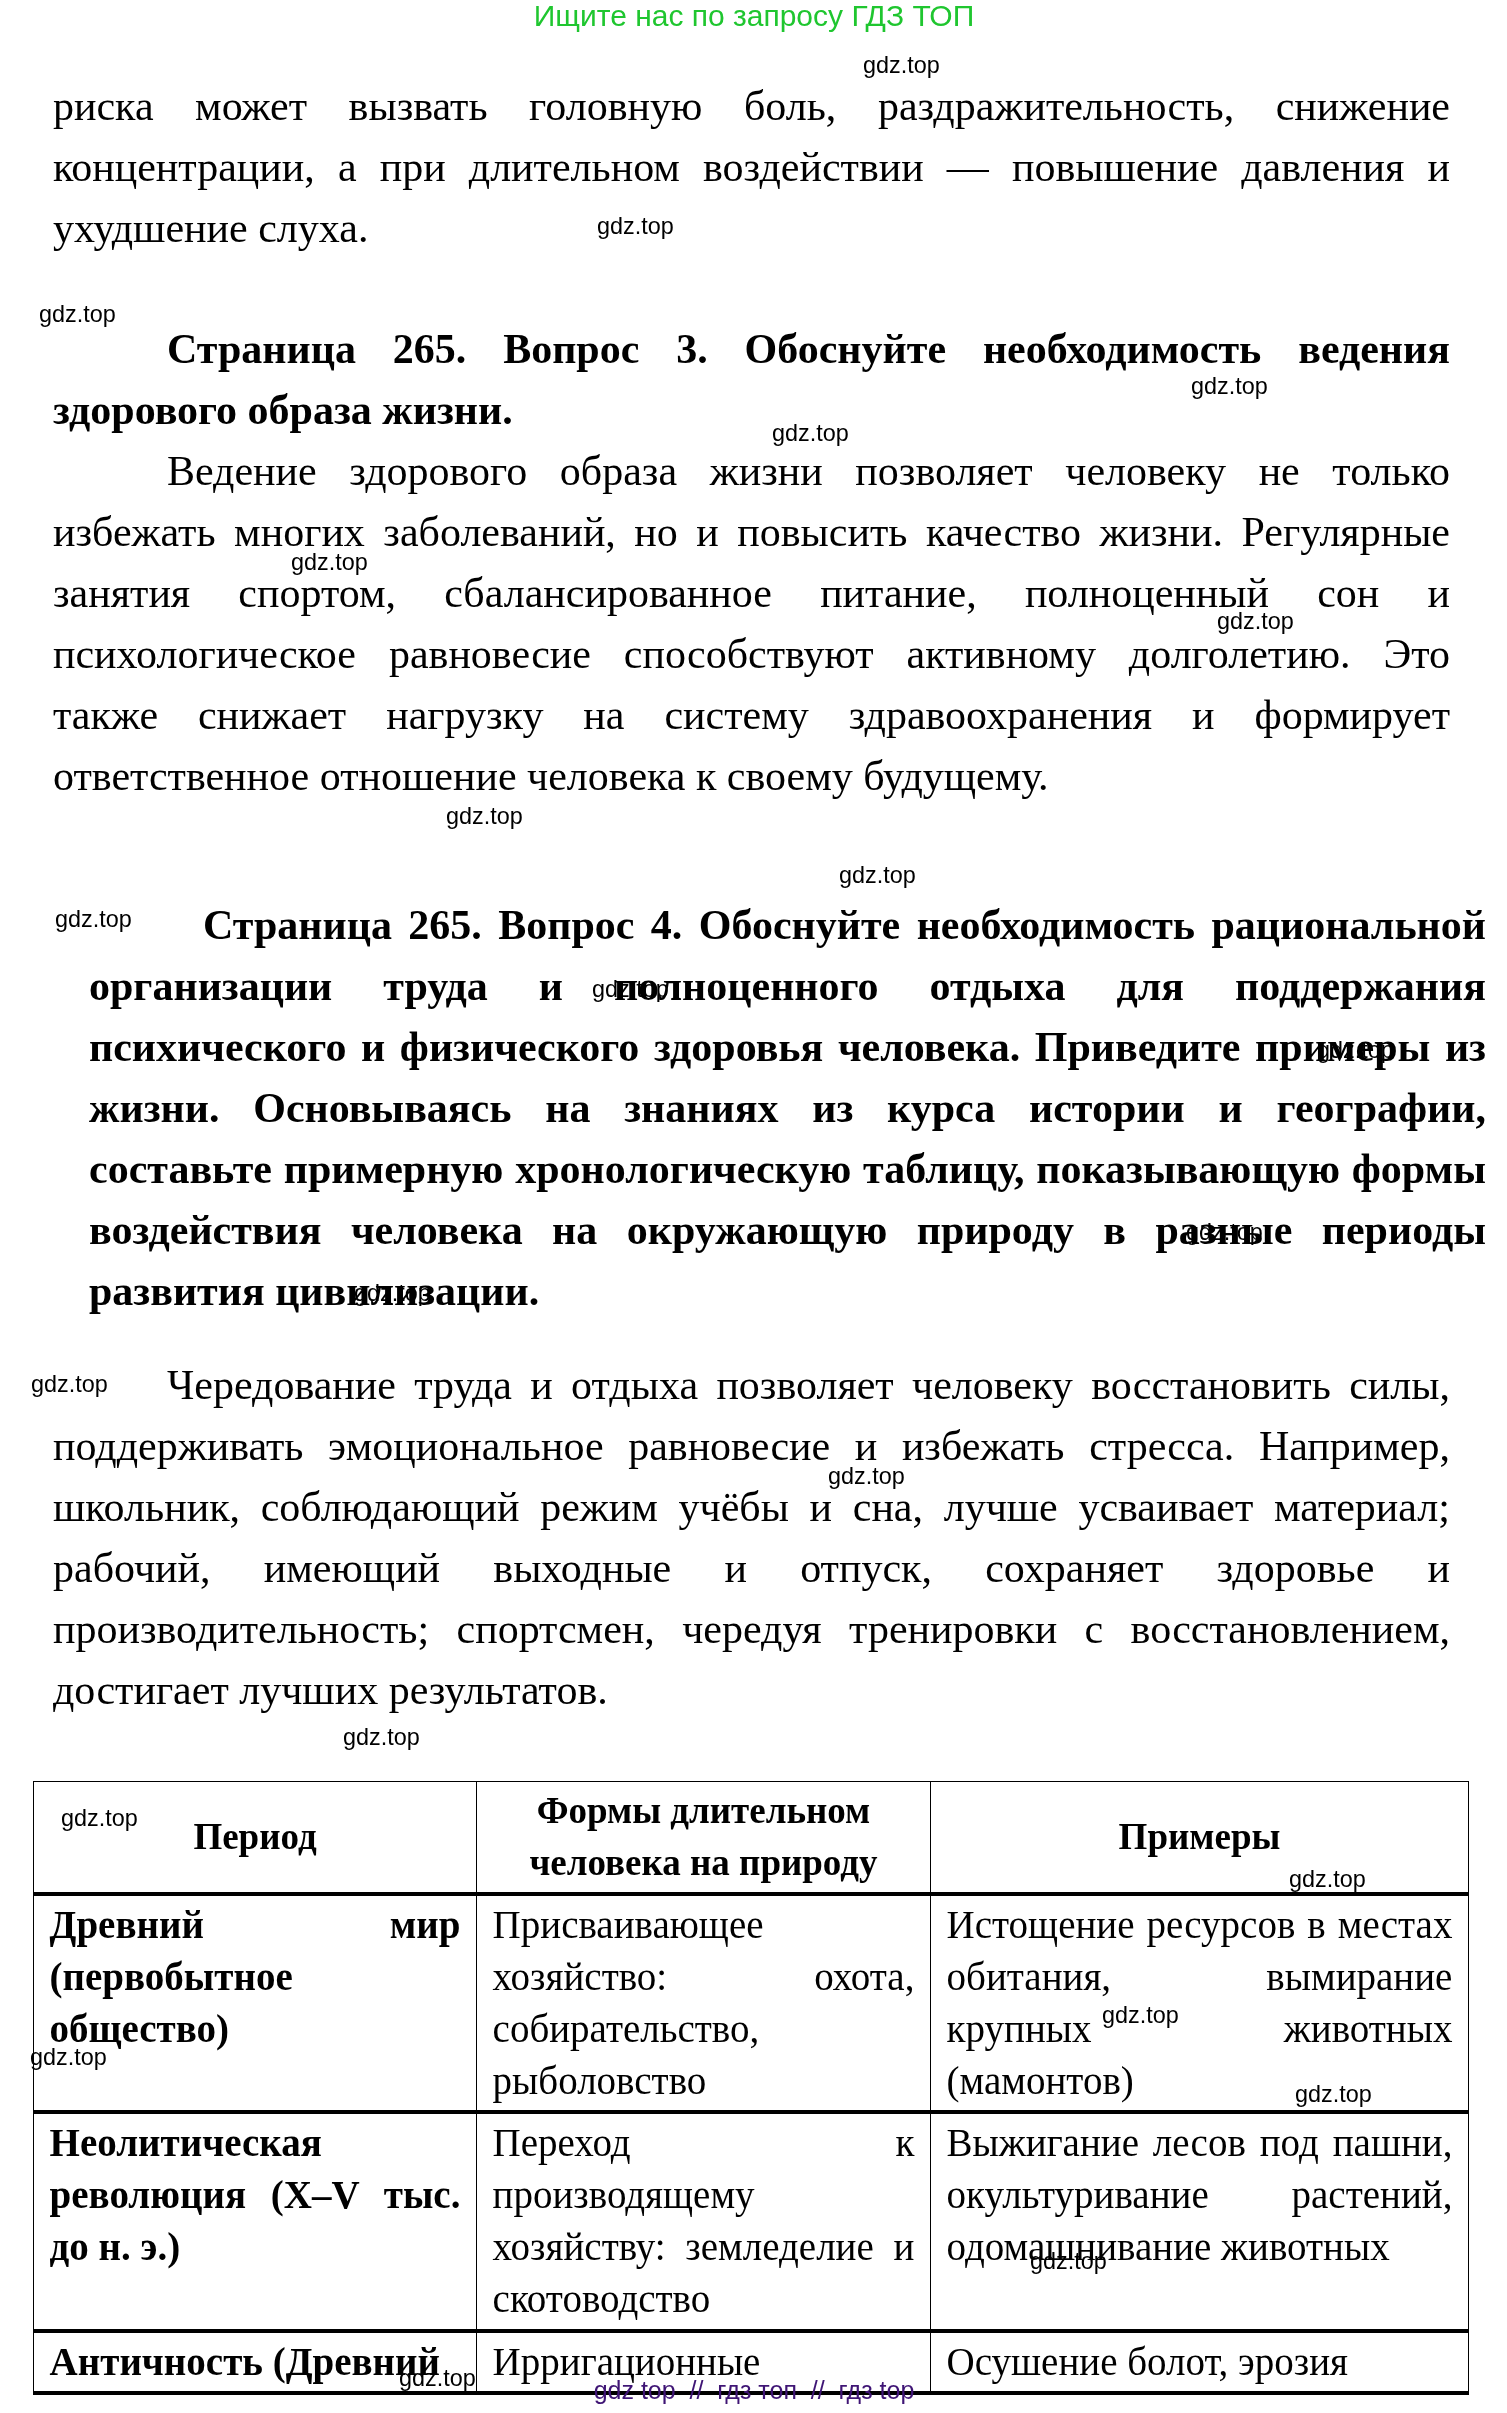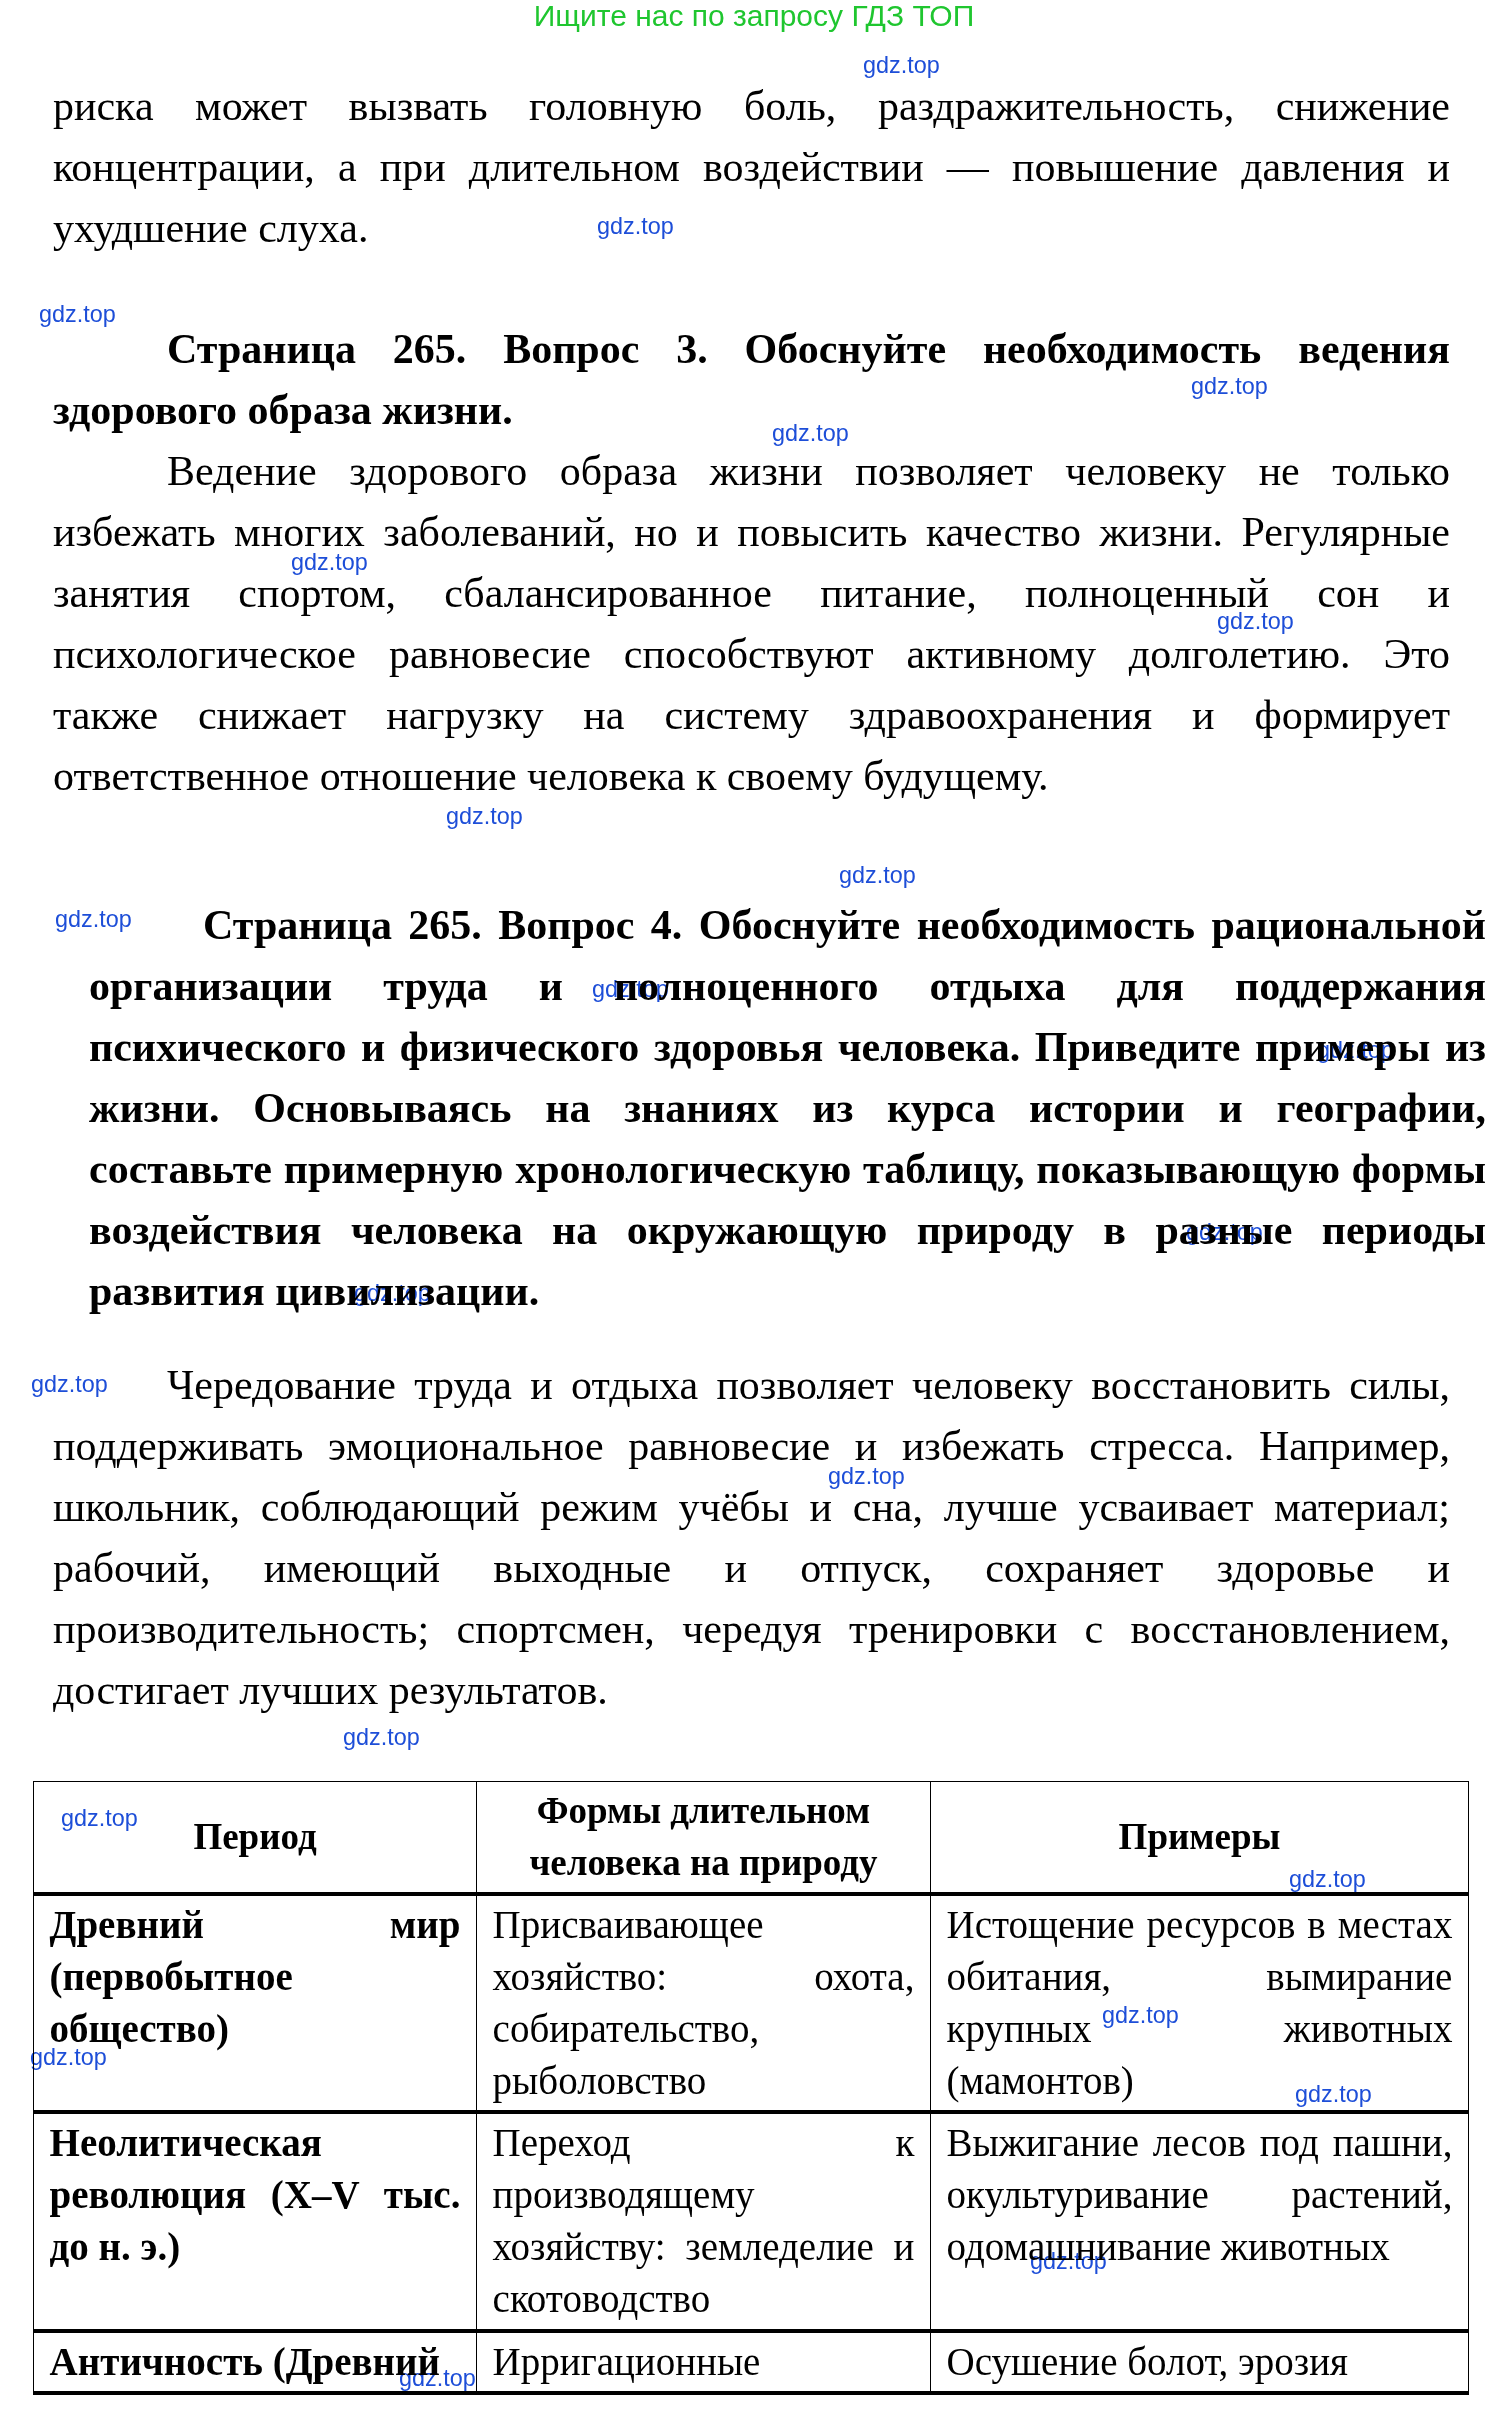--- a/index.html
+++ b/index.html
@@ -11,21 +11,21 @@
     line-height: 31px;
   }
   .bottom-banner {
     position: absolute; left: 0; top: 2406px; width: 1508px; text-align: center;
     font-family: "Liberation Sans", sans-serif; font-size: 25px; color: #3f1575;
     line-height: 31px; transform: translateY(-31px);
     white-space: pre;
   }
   .wm {
     position: absolute; font-family: "Liberation Sans", sans-serif; font-size: 23.4px;
-    color: #1d4ed8; line-height: 25px; white-space: nowrap;
+    color: #000000; line-height: 25px; white-space: nowrap;
   }
   .text {
     position: absolute; left: 53px; width: 1397px;
     font-family: "Liberation Serif", serif; font-size: 42px; line-height: 61px;
     color: #000; text-align: justify;
   }
   .text p { margin: 0; text-indent: 114px; }
   .text p.noindent { text-indent: 0; }
   .heading { font-weight: bold; }
   .table-wrap { position: absolute; left: 33px; top: 1781px; width: 1434px; }
@@ -121,14 +121,15 @@
       </tr>
       <tr class="body-row">
         <td class="period">Античность (Древний</td>
         <td>Ирригационные</td>
         <td>Осушение болот, эрозия</td>
       </tr>
     </tbody>
       </table>
   </div>
 
+  <div class="bottom-banner">gdz top  //  гдз топ  //  гдз top</div>
 </div>
 
 
 </body></html>

